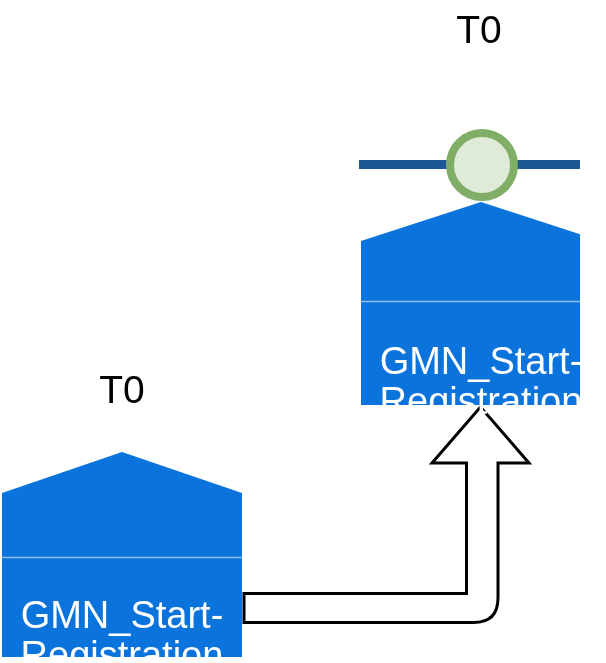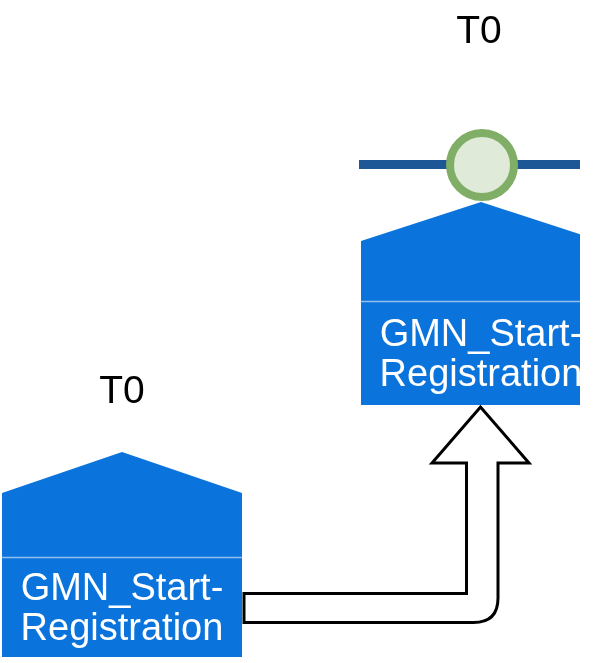--- a/index.html
+++ b/index.html
@@ -36,20 +36,21 @@
     position: absolute;
     display: flex;
     flex-direction: column;
     align-items: center;
     justify-content: center;
     text-align: center;
     color: #ffffff;
     font-size: 38px;
     line-height: 40px;
     white-space: nowrap;
+    margin-top: 28px;
   }
   .shape-label-right { left: 361px; top: 301px; width: 240px; height: 104px; }
   .shape-label-left  { left: 2px;   top: 557px; width: 240px; height: 100px; }
 </style>
 </head>
 <body>
 
 <div class="canvas">
 
   <svg width="606" height="663" viewBox="0 0 606 663">

